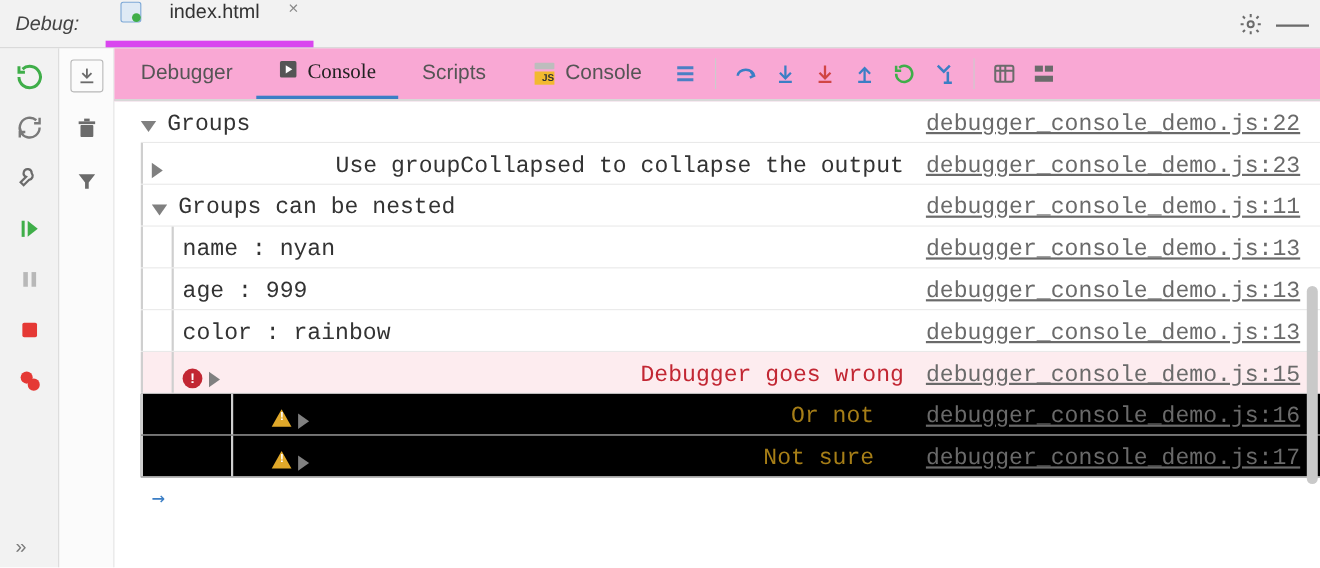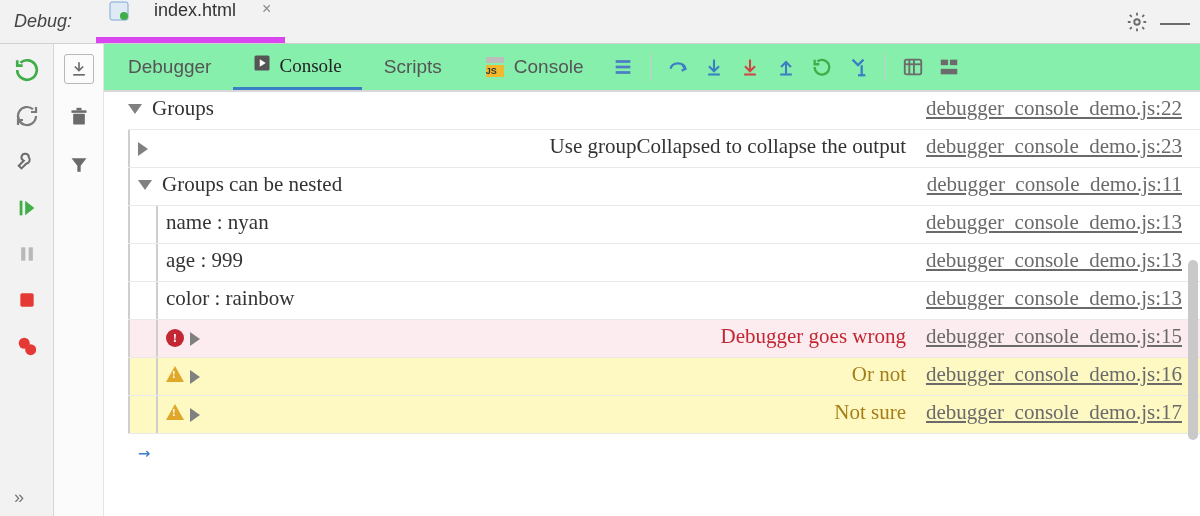--- a/index.html
+++ b/index.html
@@ -75,51 +75,51 @@
 
 .right { flex:1; display:flex; flex-direction:column; min-width:0; }
 
 
 .tabrow {
   height:48px;
   display:flex; align-items:center;
   border-bottom:2px solid #d8d8d8;
   padding-left:4px;
   gap:2px;
-  background:#86efac;
+  background:#f9a8d4;
 }
 .dtab {
   font-size:19px;
   color:#555;
   padding:0 20px;
   height:100%;
   display:flex; align-items:center; gap:8px;
   cursor:pointer;
 }
 .dtab.active { border-bottom:3px solid #3b7ec5; color:#222;font-family:Liberation Serif, serif; }
 .js-badge {
   display:inline-flex; flex-direction:column; align-items:center;
   width:22px;
 }
 .js-top { width:18px; height:6px; background:#bdbdbd; border-radius:1px;}
-.js-bot { width:18px; height:12px; background:#f2b92f; font-size:9px; font-weight:bold; color:#333; text-align:left; line-height:12px; margin-top:2px;}
+.js-bot { width:18px; height:12px; background:#f2b92f; font-size:9px; font-weight:bold; color:#333; text-align:right; line-height:12px; margin-top:2px;}
 .tabrow-sep { width:1px; height:28px; background:#ccc; margin:0 8px; }
 .tbbtn { width:34px; height:34px; display:flex; align-items:center; justify-content:center; cursor:pointer; }
 .tbbtn svg { display:block; }
 
 
 .console-body {
   flex:1; overflow:auto; position:relative;
   padding-left:24px;
 }
 .row {
-  display:flex; align-items:flex-start;
+  display:flex; align-items:flex-end;
   min-height:38px;
   border-bottom:1px solid #e9e9e9;
-  font-family: Liberation Serif, serif;
+  font-family: Liberation Mono, monospace;
   font-size:21px;
   color:#333;
 }
 .row .msg { flex:1; padding:4px 8px 4px 0; display:flex; align-items:flex-start; gap:6px; }
 .row .src {
   padding:4px 18px 4px 12px;
   color:#6a6a6a;
   text-decoration: underline;
   white-space:nowrap;
   cursor:pointer;
@@ -136,21 +136,21 @@
   width:0; height:0;
   display:inline-block;
   flex-shrink:0;
   margin-top:8px;
 }
 .tri.down { border-left:7px solid transparent; border-right:7px solid transparent; border-top:10px solid #808080; margin-right:4px;}
 .tri.right { border-top:7px solid transparent; border-bottom:7px solid transparent; border-left:10px solid #808080; margin-right:4px;}
 
 .row.error { background:#fdecef; }
 .row.error .msg-text { color:#c22733; }
-.row.warn { background:#fef9c3; }
+.row.warn { background:#000000;gap:27px; }
 .row.warn .msg-text { color:#a67e17; }
 
 .badge-err, .badge-warn {
   width:18px; height:18px; border-radius:9px;
   display:inline-flex; align-items:center; justify-content:center;
   flex-shrink:0; margin-top:5px;
 }
 .badge-err { background:#c22733; color:#fff; font-size:13px; font-weight:bold; }
 .badge-warn {
   width:0; height:0;

